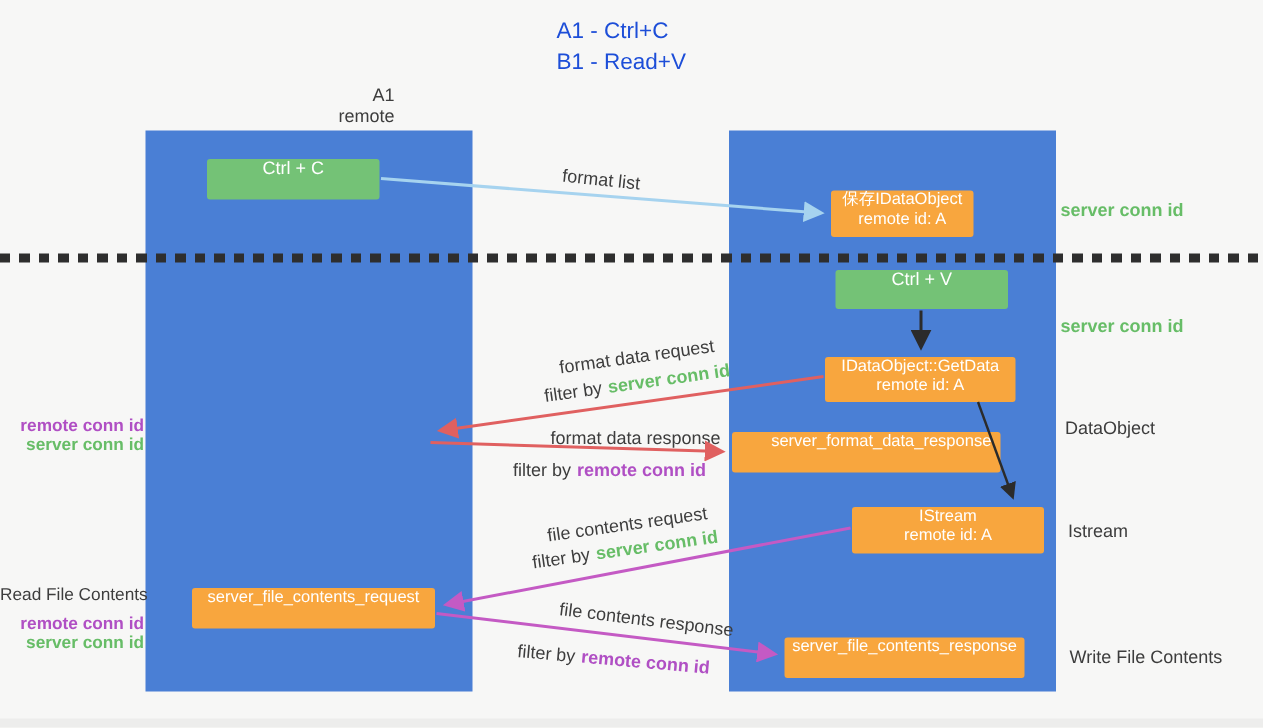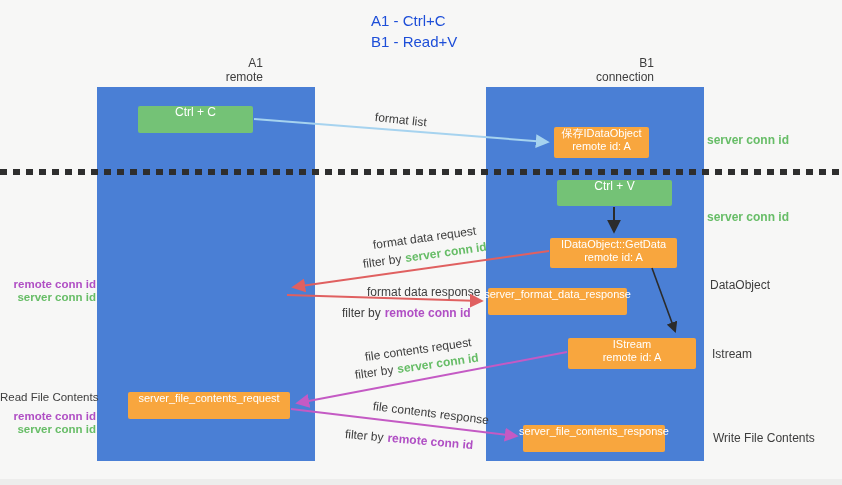--- a/index.html
+++ b/index.html
@@ -35,24 +35,20 @@
 
   <div class="abs title">
     <div>A1 - Ctrl+C</div>
     <div>B1 - Read+V</div>
   </div>
 
   <div class="abs col-header" style="left:153px; top:56px;">
     <div>A1</div>
     <div>remote</div>
   </div>
-  <div class="abs col-header" style="left:544px; top:56px;">
-    <div>B1</div>
-    <div>connection</div>
-  </div>
 
   <div class="abs column" style="left:97px;"></div>
   <div class="abs column" style="left:486px;"></div>
 
   <div class="abs dashes"></div>
 
   <div class="abs box green-box" style="left:138px; top:106px; width:115px; height:27px;">
     <span>Ctrl + C</span>
   </div>
   <div class="abs box green-box" style="left:557px; top:180px; width:115px; height:26px;">
@@ -60,31 +56,31 @@
   </div>
 
   <div class="abs box orange-box" style="left:554px; top:127px; width:95px; height:31px;">
     <span>保存IDataObject</span>
     <span>remote id: A</span>
   </div>
   <div class="abs box orange-box" style="left:550px; top:238px; width:127px; height:30px;">
     <span>IDataObject::GetData</span>
     <span>remote id: A</span>
   </div>
-  <div class="abs box orange-box" style="left:488px; top:288px; width:139px; height:27px;">
+  <div class="abs box orange-box" style="left:488px; top:288px; width:159px; height:27px;padding-left:20px;">
     <span>server_format_data_response</span>
   </div>
   <div class="abs box orange-box" style="left:568px; top:338px; width:128px; height:31px;">
     <span>IStream</span>
     <span>remote id: A</span>
   </div>
   <div class="abs box orange-box" style="left:128px; top:392px; width:162px; height:27px;">
     <span>server_file_contents_request</span>
   </div>
-  <div class="abs box orange-box" style="left:523px; top:425px; width:142px; height:27px;">
+  <div class="abs box orange-box" style="left:523px; top:425px; width:160px; height:27px;">
     <span>server_file_contents_response</span>
   </div>
 
   <div class="abs lbl green-t" style="left:707px; top:133px;">server conn id</div>
   <div class="abs lbl green-t" style="left:707px; top:210px;">server conn id</div>
   <div class="abs lbl" style="left:710px; top:245px;margin-top:33px;">DataObject</div>
   <div class="abs lbl" style="left:712px; top:347px;">Istream</div>
   <div class="abs lbl" style="left:713px; top:431px;">Write File Contents</div>
 
   <div class="abs pair" style="left:0; top:278px;">

